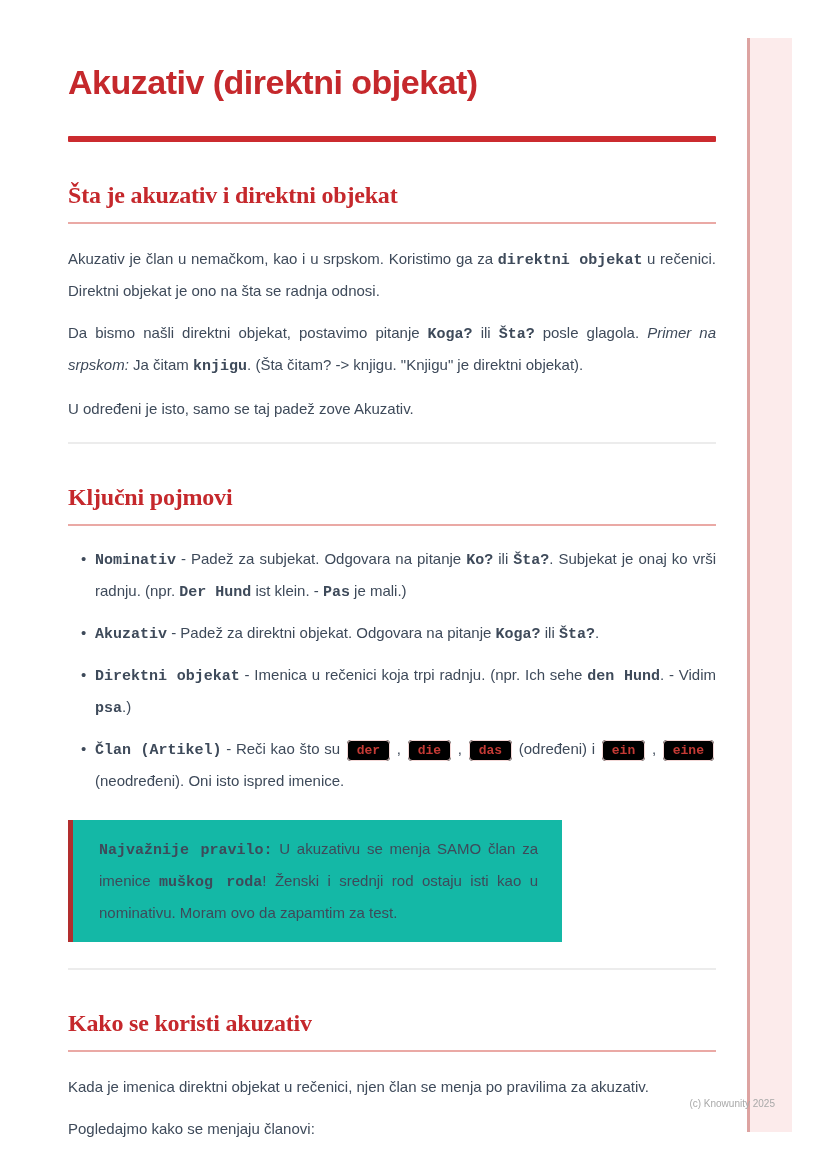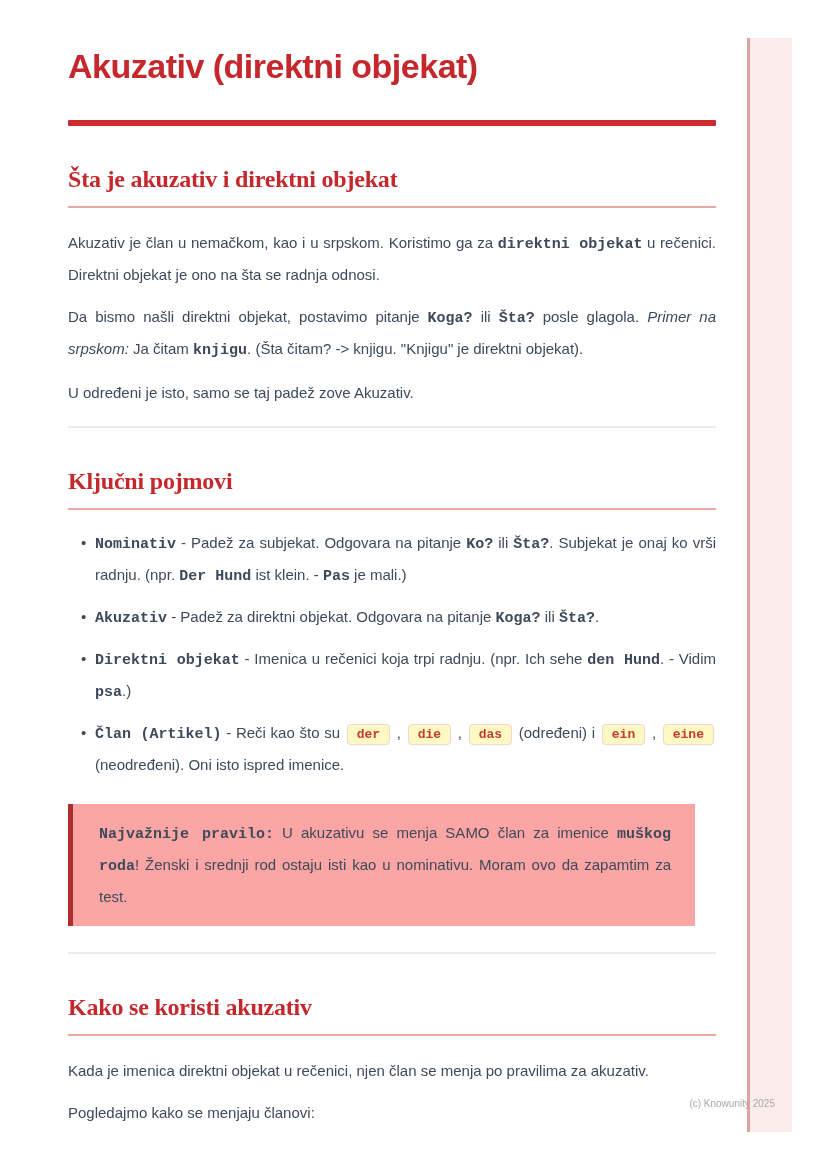--- a/index.html
+++ b/index.html
@@ -21,21 +21,21 @@
     background: #fcebeb;
     border-left: 3px solid #dda3a1;
   }
   .content {
     position: absolute;
     left: 68px;
     top: 0;
     width: 648px;
   }
   h1.doc-title {
-    margin-top: 44px;
+    margin-top: 60px;
     font-size: 34px;
     line-height: 44px;
     font-weight: bold;
     color: #c5282c;
     letter-spacing: -0.5px;
   }
   .rule-thick {
     margin-top: 32px;
     height: 6px;
     background: #cb2b2f;
@@ -88,31 +88,31 @@
     color: #3e4a5a;
     font-size: 15px;
   }
   .b { font-weight: bold; font-family: Liberation Mono, monospace; }
   .i { font-style: italic; }
   .code {
     font-family: "Liberation Mono", "DejaVu Sans Mono", monospace;
     font-weight: bold;
     font-size: 13px;
     color: #c43a35;
-    background: #fef9c3;
+    background: #000000;
     border: 1px solid #f3d7d6;
     border-radius: 4px;
     padding: 2px 9px;
     margin: 0 2px;
     white-space: nowrap;
   }
   .callout {
     margin-top: 24px;
-    width: 627px;
-    background: #fca5a5;
+    width: 494px;
+    background: #14b8a6;
     border-left: 5px solid #b22e2e;
     padding: 14px 24px 14px 26px;
     font-size: 15px;
     line-height: 30px;
     text-align: justify;
     color: #3e4a5a;
   }
   .footer-copy {
     position: absolute;
     right: 53px;

